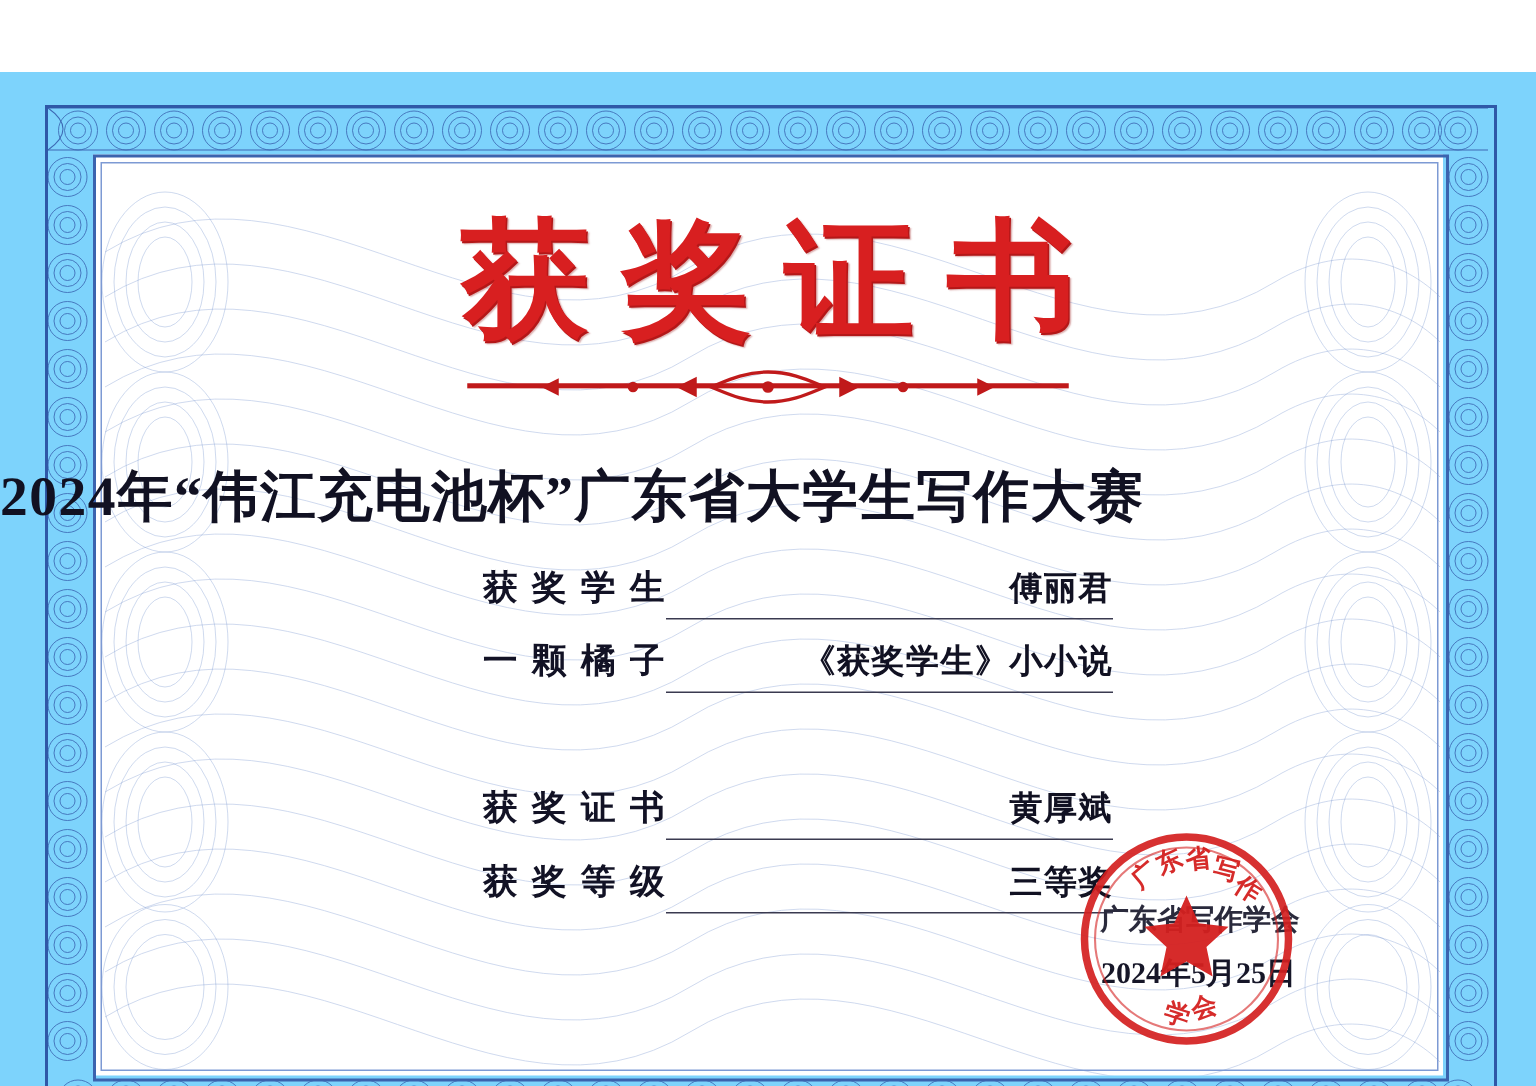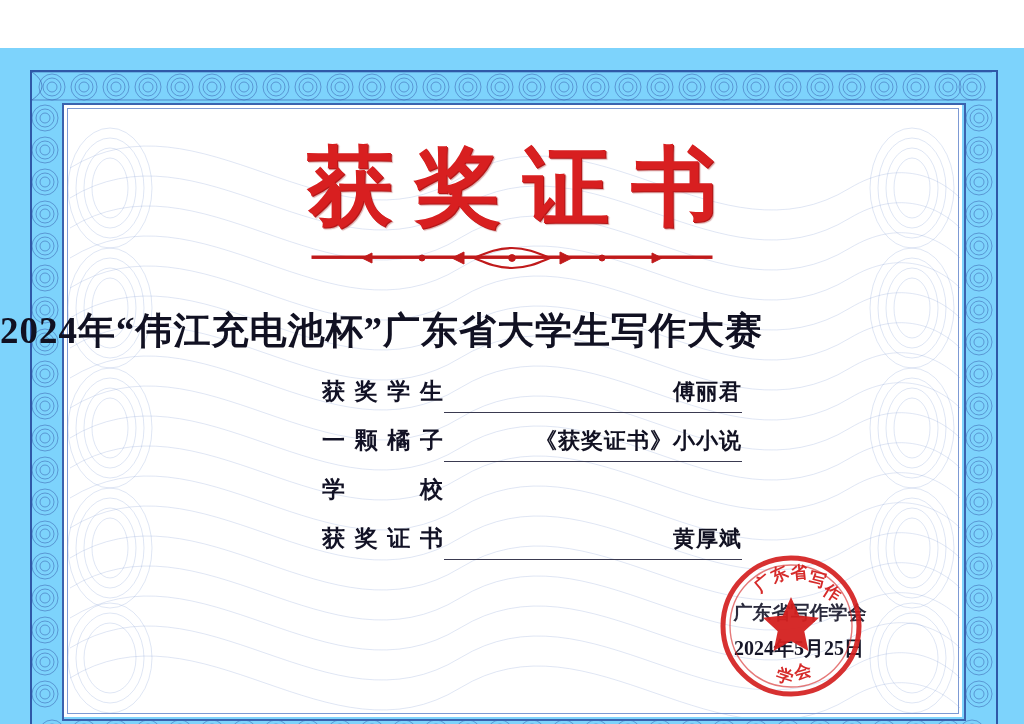--- a/index.html
+++ b/index.html
@@ -600,28 +600,31 @@
 
     <div class="subtitle">2024年“伟江充电池杯”广东省大学生写作大赛</div>
 
     <div class="fields">
       <div class="field-row">
         <div class="field-label">获奖学生</div>
         <div class="field-value">傅丽君</div>
       </div>
       <div class="field-row">
         <div class="field-label">一颗橘子</div>
-        <div class="field-value">《获奖证书》小小说</div>
+        <div class="field-value">《获奖学生》小小说</div>
       </div>
       <div class="field-row">
-        <div class="field-label">学　　校</div>
       </div>
       <div class="field-row">
         <div class="field-label">获奖证书</div>
         <div class="field-value">黄厚斌</div>
+      </div>
+      <div class="field-row">
+        <div class="field-label">获奖等级</div>
+        <div class="field-value">三等奖</div>
       </div>
     </div>
 
     <div class="issuer-line">广东省写作学会</div>
     <div class="seal-date">2024年5月25日</div>
 
     <svg class="seal" viewBox="0 0 146 146" xmlns="http://www.w3.org/2000/svg">
       <g stroke="#d4201f" fill="none">
         <circle cx="73" cy="73" r="68" stroke-width="5" opacity="0.92"></circle>
         <circle cx="73" cy="73" r="61" stroke-width="1.4" opacity="0.6"></circle>

